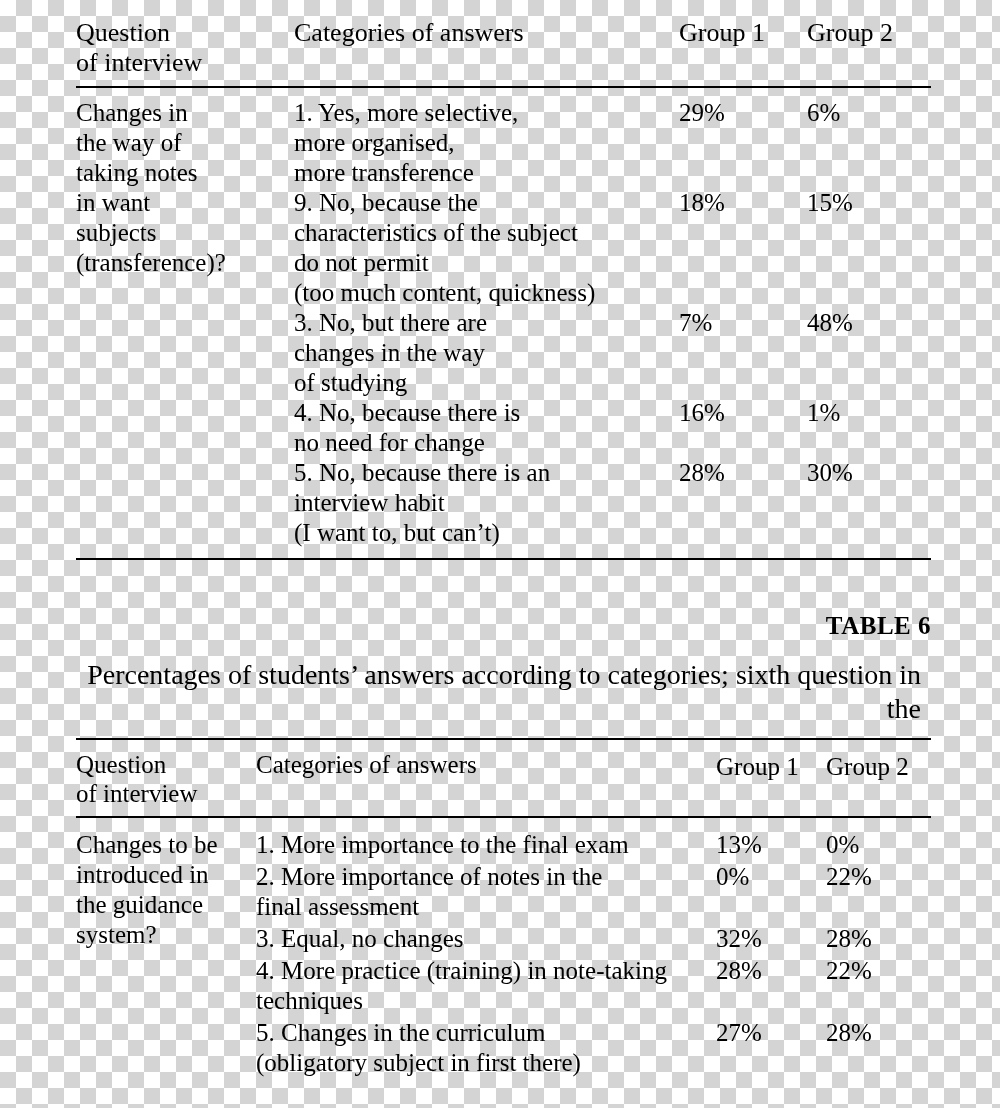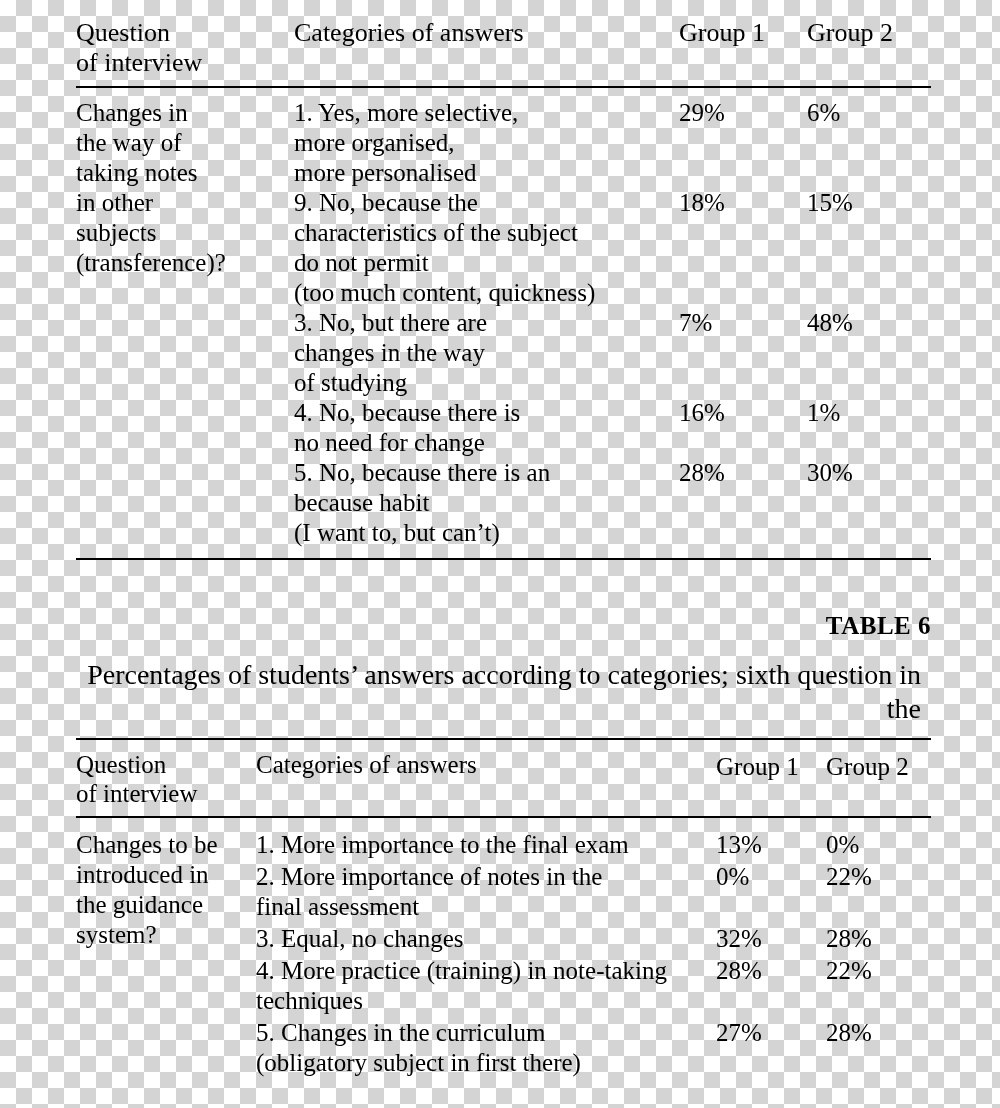--- a/index.html
+++ b/index.html
@@ -161,28 +161,28 @@
             <td colspan="4">
               <div class="spacer-sm"></div>
             </td>
           </tr>
 
         <tr class="body-row">
           <td class="qcell" rowspan="5">
             <div>Changes in</div>
             <div>the way of</div>
             <div>taking notes</div>
-            <div>in other</div>
+            <div>in want</div>
             <div>subjects</div>
             <div>(transference)?</div>
           </td>
           <td class="catcell">
             <div>1. Yes, more selective,</div>
             <div>more organised,</div>
-            <div>more personalised</div>
+            <div>more transference</div>
           </td>
           <td class="pctcell">29%</td>
           <td class="pctcell2">6%</td>
         </tr>
 
         <tr class="body-row">
           <td class="catcell">
             <div>9. No, because the</div>
             <div>characteristics of the subject</div>
             <div>do not permit</div>
@@ -207,21 +207,21 @@
             <div>4. No, because there is</div>
             <div>no need for change</div>
           </td>
           <td class="pctcell">16%</td>
           <td class="pctcell2">1%</td>
         </tr>
 
         <tr class="body-row">
           <td class="catcell">
             <div>5. No, because there is an</div>
-            <div>because habit</div>
+            <div>interview habit</div>
             <div>(I want to, but can’t)</div>
           </td>
           <td class="pctcell">28%</td>
           <td class="pctcell2">30%</td>
         </tr>
 
         <tr>
             <td colspan="4">
               <div class="spacer-sm"></div>
               <div class="rule"></div>

